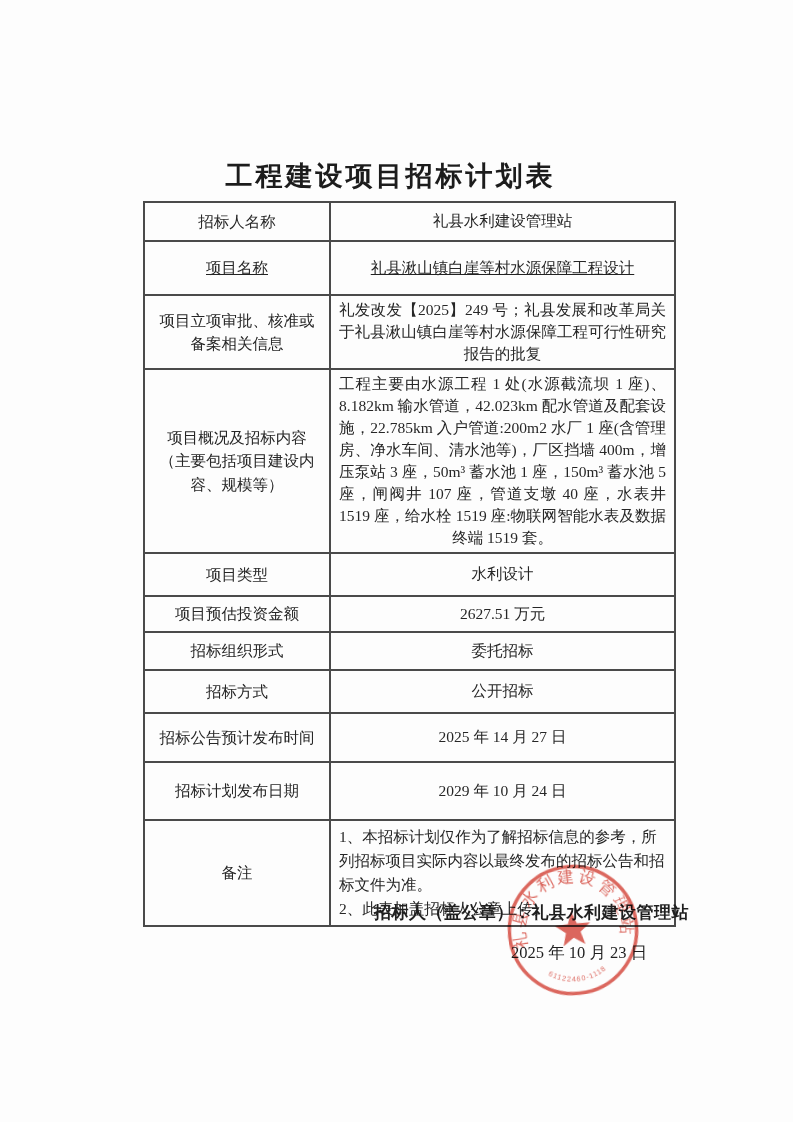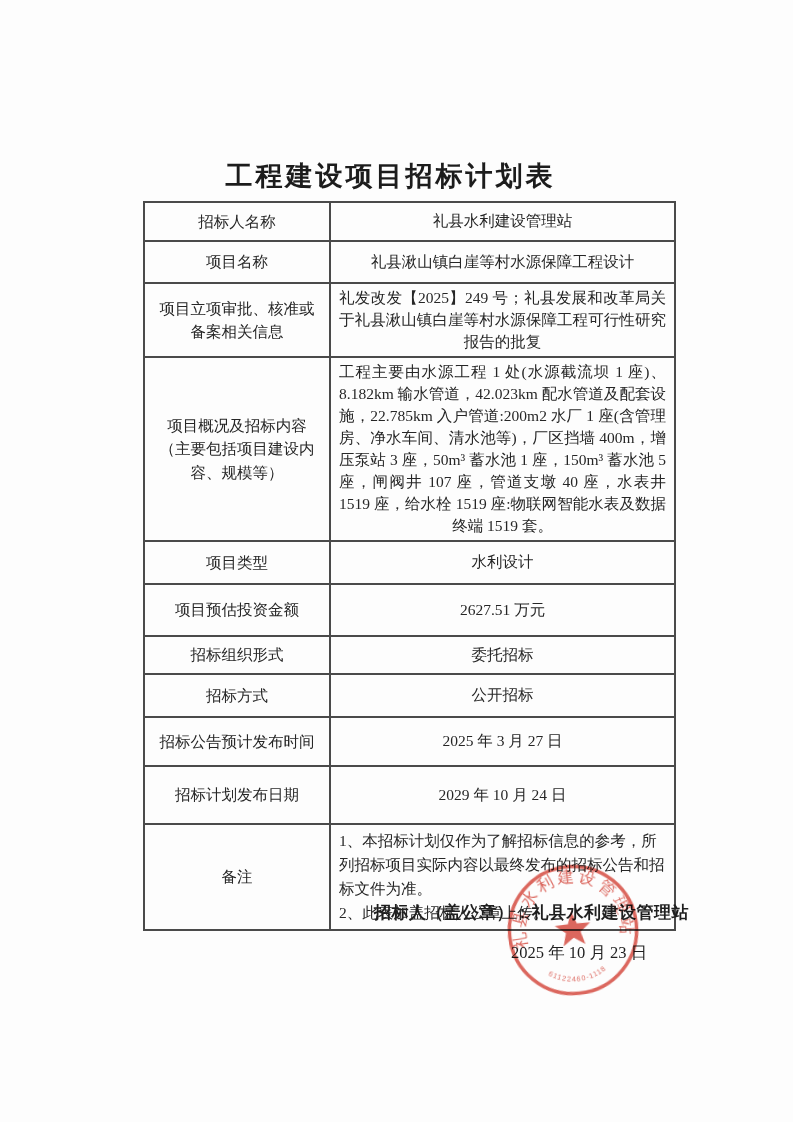--- a/index.html
+++ b/index.html
@@ -50,23 +50,23 @@
     line-height:1.42;
     padding:3px 8px;
     margin-top:27px;
   }
   .doc-table td.val.remark{
     text-align:left;
     vertical-align:middle;
     line-height:1.55;
     padding:4px 8px;
   }
-  tr.r1{height:39px;}  tr.r2{height:42px;}  tr.r3{height:43px;}
+  tr.r1{height:39px;}  tr.r2{height:54px;text-decoration:underline;}  tr.r3{height:43px;}
   tr.r4{height:56px;}  tr.r5{height:129px;} tr.r6{height:43px;}
-  tr.r7{height:52px;}  tr.r8{height:38px;}  tr.r9{height:43px;border-radius:6px;}
+  tr.r7{height:36px;}  tr.r8{height:38px;}  tr.r9{height:43px;border-radius:6px;}
   tr.r10{height:49px;} tr.r11{height:58px;} tr.r12{height:83px;}
   .footer-sign{
     position:absolute;
     left:374px;top:901px;
     font-size:17px;font-weight:700;
     color:#1f1f1f;
     letter-spacing:.5px;
   }
   .footer-date{
     position:absolute;
@@ -118,21 +118,21 @@
   <tr class="r8">
     <td class="lbl">招标组织形式</td>
     <td class="val">委托招标</td>
   </tr>
   <tr class="r9">
     <td class="lbl">招标方式</td>
     <td class="val">公开招标</td>
   </tr>
   <tr class="r10">
     <td class="lbl">招标公告预计发布时间</td>
-    <td class="val">2025 年 3 月 27 日</td>
+    <td class="val">2025 年 14 月 27 日</td>
   </tr>
   <tr class="r11">
     <td class="lbl">招标计划发布日期</td>
     <td class="val">2029 年 10 月 24 日</td>
   </tr>
   <tr class="r12">
     <td class="lbl">备注</td>
     <td class="val remark">
       <div>1、本招标计划仅作为了解招标信息的参考，所列招标项目实际内容以最终发布的招标公告和招标文件为准。</div>
       <div>2、此表加盖招标人公章上传。</div>

